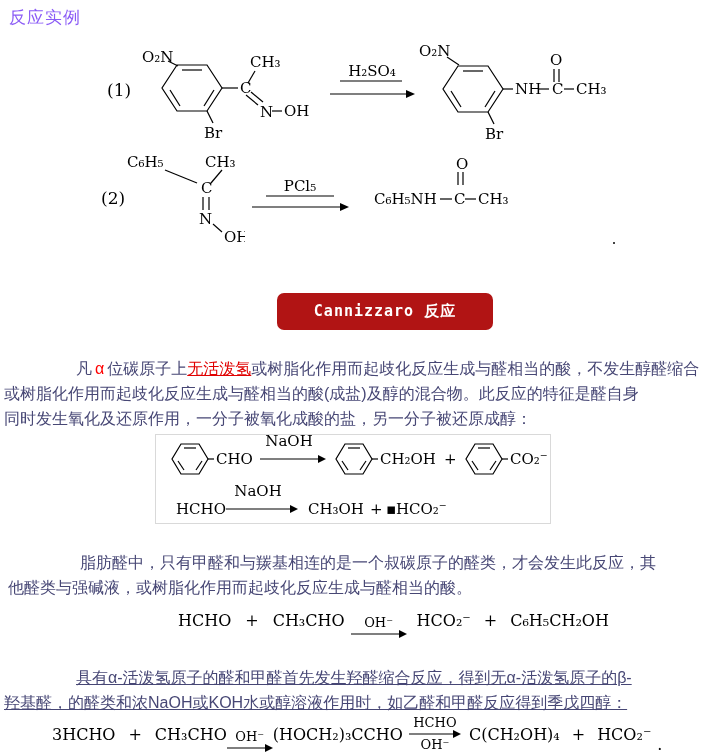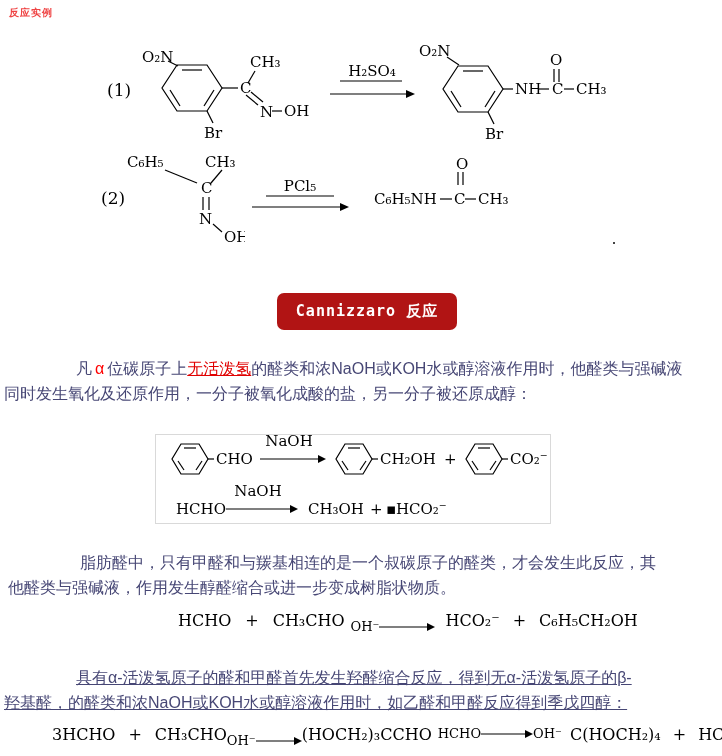--- a/index.html
+++ b/index.html
@@ -1,36 +1,36 @@
 <!DOCTYPE html>
 <html><head>
 <meta charset="utf-8">
 <style>
   html,body{margin:0;padding:0;background:#fff;}
   .page{position:relative;width:722px;height:756px;background:#fff;overflow:hidden;
         font-family:"Liberation Sans",sans-serif;}
   .abs{position:absolute;}
-  .title{font-size:10px;font-weight:bold;color:#ef4444;letter-spacing:1px;}
+  .title{font-size:17px;font-weight:normal;color:#8b5cf6;letter-spacing:1px;}
   .rxnlabel{font-family:"DejaVu Serif",serif;font-size:17px;color:#000;}
   svg text{font-family:"DejaVu Serif",serif;font-size:15px;fill:#000;}
   svg line, svg polygon.ring{stroke:#000;stroke-width:1.2;}
   svg polygon.ring{fill:none;}
   svg polygon.head{fill:#000;stroke:none;}
   .banner{background:#b11414;border-radius:7px;color:#fff;
           font-family:"DejaVu Sans Mono",monospace;font-weight:bold;font-size:15px;
           display:flex;align-items:center;justify-content:center;letter-spacing:1px;}
   .para{width:714px;font-size:16px;line-height:25px;color:#474775;}
   .para .line{white-space:nowrap;}
   .indent{padding-left:72px;}
   .red{color:#ff0000;}
   .redu{color:#e00000;text-decoration:underline;margin-top:28px;}
   .eqbox{border:1px solid #d9d9d9;background:#fff;}
   .eqrow{display:flex;align-items:center;font-family:"DejaVu Serif",serif;
          font-size:16px;color:#000;}
-  .astack{display:inline-flex;flex-direction:row;align-items:center;}
+  .astack{display:inline-flex;flex-direction:column;align-items:center;}
   .astack .albl{font-family:"DejaVu Serif",serif;font-size:13px;line-height:14px;color:#000;}
   .astack.single{transform:translateY(7px);}
   .dotmark{width:2px;height:2px;background:#444;}
 </style>
 </head>
 <body>
 
 <div class="page">
 
   <div class="abs title" style="left:9px;top:6px;">反应实例</div>
@@ -112,24 +112,25 @@
     <line x1="91" y1="17" x2="91" y2="30"></line>
     <text x="2" y="49">C₆H₅NH</text>
     <line x1="68" y1="44" x2="80" y2="44"></line>
     <text x="82" y="49">C</text>
     <line x1="93" y1="44" x2="104" y2="44"></line>
     <text x="106" y="49">CH₃</text>
   </svg>
 
   <div class="abs dotmark" style="left:613px;top:242px;"></div>
 
-  <div class="abs banner" style="left:277px;top:293px;width:180px;height:37px;">Cannizzaro  反应</div>
+  <div class="abs banner" style="left:277px;top:293px;width:216px;height:37px;">Cannizzaro  反应</div>
 
   <div class="abs para" style="left:4px;top:356px;">
-    <div class="line indent"><span>凡</span><span class="red" style="margin:0 3px;">α</span><span>位碳原子上</span><span class="redu">无活泼氢</span><span>的醛类和浓NaOH或KOH水或醇溶液作用时，他醛类与强碱液</span></div>
+    <div class="line indent"><span>凡</span><span class="red" style="margin:0 3px;">α</span><span>位碳原子上</span><span class="redu">无活泼氢</span><span>或树脂化作用而起歧化反应生成与醛相当的酸，不发生醇醛缩合</span></div>
+    <div class="line">或树脂化作用而起歧化反应生成与醛相当的酸(成盐)及醇的混合物。此反应的特征是醛自身</div>
     <div class="line">同时发生氧化及还原作用，一分子被氧化成酸的盐，另一分子被还原成醇：</div>
   </div>
 
   <div class="abs eqbox" style="left:155px;top:434px;width:394px;height:88px;">
     <svg width="394" height="88">
 
       <polygon class="ring" points="25,9 43,9 52,24 43,39 25,39 16,24"></polygon>
       <line x1="28" y1="13" x2="40" y2="13"></line>
       <line x1="46" y1="26" x2="40" y2="35"></line>
       <line x1="28" y1="35" x2="22" y2="26"></line>
@@ -158,21 +159,21 @@
       <polygon class="head" points="134,70 142,74 134,78"></polygon>
       <text x="152" y="79">CH₃OH</text>
       <text x="214" y="79">+</text>
       <text x="230" y="79" font-size="9">▪</text>
       <text x="240" y="79">HCO₂⁻</text>
     </svg>
   </div>
 
   <div class="abs para" style="left:8px;top:550px;">
     <div class="line indent">脂肪醛中，只有甲醛和与羰基相连的是一个叔碳原子的醛类，才会发生此反应，其</div>
-    <div class="line">他醛类与强碱液，作用发生醇醛缩合或进一步变成树脂状物质。</div>
+    <div class="line">他醛类与强碱液，或树脂化作用而起歧化反应生成与醛相当的酸。</div>
   </div>
 
   <div class="abs eqrow" style="left:178px;top:605px;height:30px;">
     <span>HCHO</span>
     <span style="margin:0 14px;">+</span>
     <span style="margin-right:6px;">CH₃CHO</span>
     <span class="astack single">
       <span class="albl">OH⁻</span>
       <svg width="56" height="8">
         <line x1="0" y1="4" x2="48" y2="4"></line>
@@ -202,19 +203,19 @@
     </span>
     <span style="">(HOCH₂)₃CCHO</span>
     <span class="astack" style="margin-left:6px;">
       <span class="albl">HCHO</span>
       <svg width="52" height="8">
         <line x1="0" y1="4" x2="44" y2="4"></line>
         <polygon class="head" points="44,0 52,4 44,8"></polygon>
       </svg>
       <span class="albl">OH⁻</span>
     </span>
-    <span style="margin-left:8px;">C(HOCH₂)₄</span>
+    <span style="margin-left:8px;">C(CH₂OH)₄</span>
     <span style="margin:0 12px;">+</span>
     <span>HCO₂⁻</span>
     <span style="margin-left:6px;align-self:flex-end;">.</span>
   </div>
 
 </div>
 
 </body></html>

